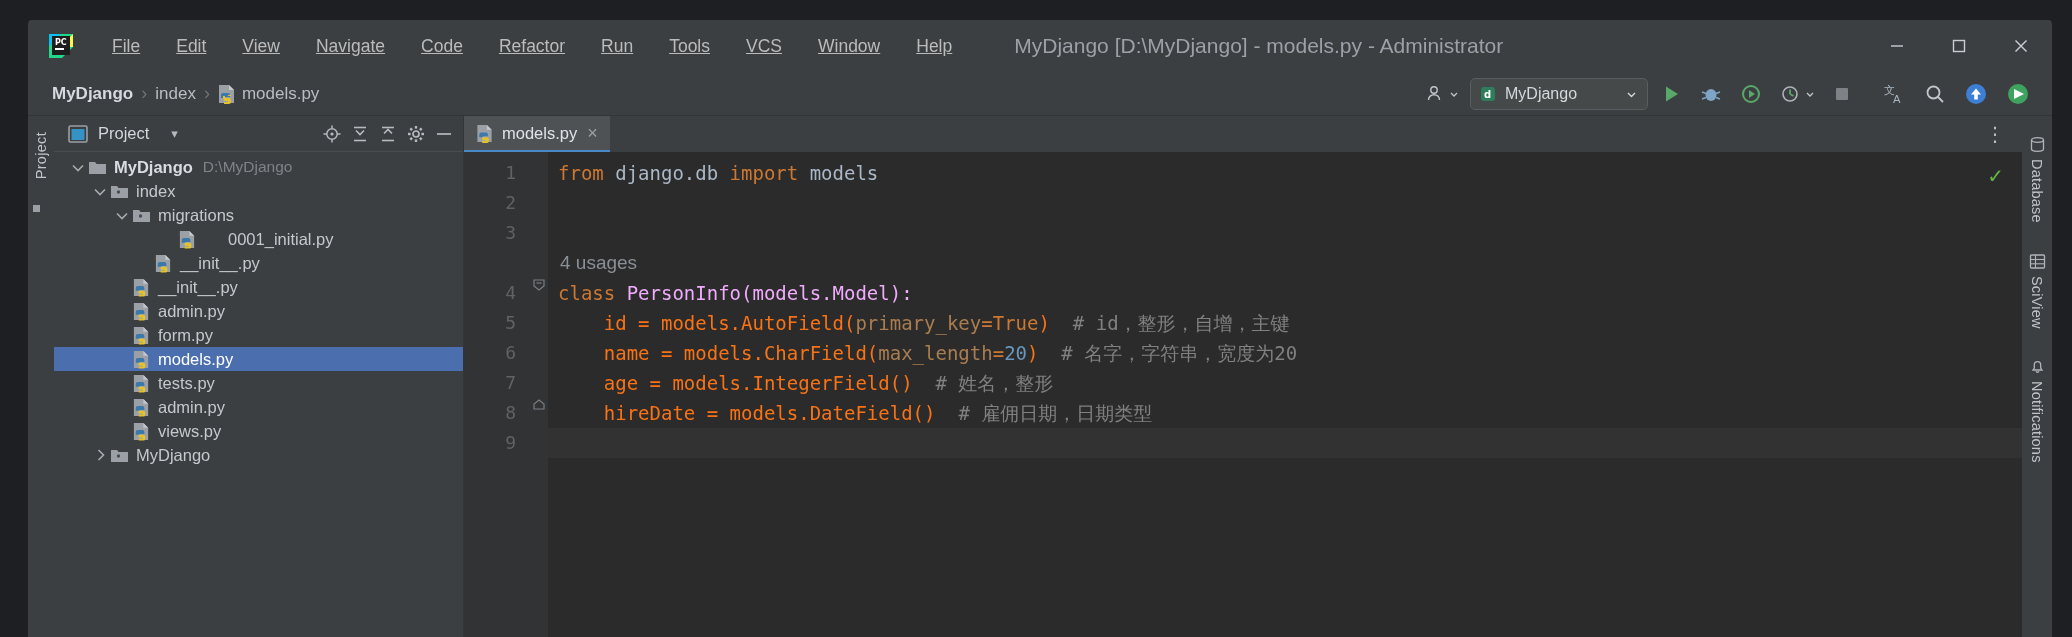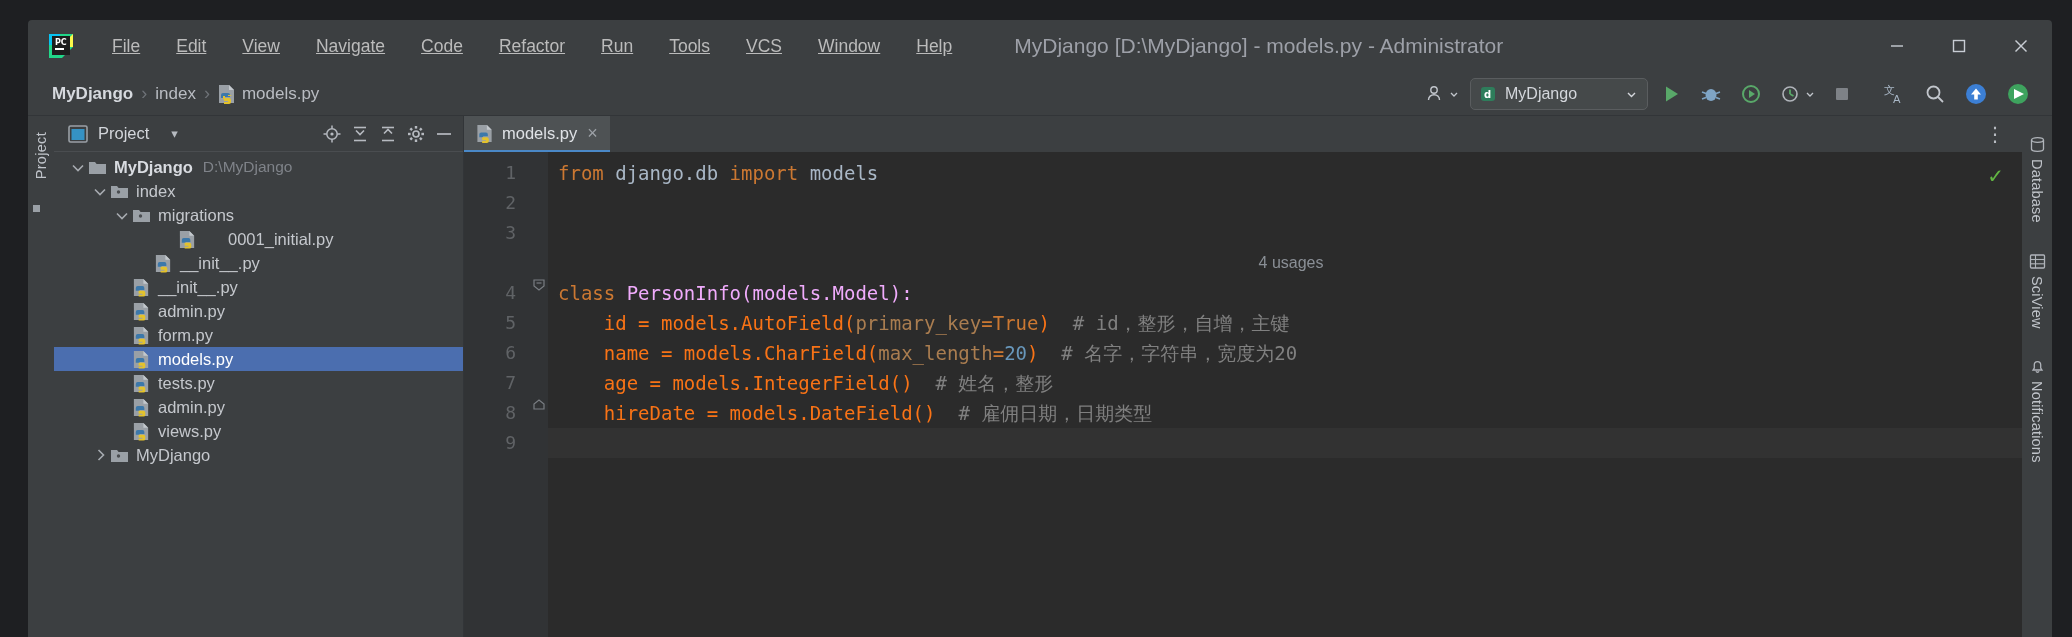--- a/index.html
+++ b/index.html
@@ -179,21 +179,21 @@
     flex: 1; position: relative; padding-top: 6px; overflow: hidden;
     font-family: "DejaVu Sans Mono", "Liberation Mono", monospace;
     font-size: 19px;
   }
   .cline {
     height: 30px; line-height: 30px; white-space: pre; padding-left: 10px;
     color: #a9b7c6;
   }
   .cline.usage {
     font-family: "Liberation Sans", sans-serif;
-    font-size: 16px; color: #8a8f96; padding-left: 12px; text-align: center;
+    font-size: 19px; color: #8a8f96; padding-left: 12px;
   }
   .kw { color: #cc7832; }
   .fn { color: #f97316; }
   .mod { color: #a9b7c6; }
   .cls { color: #f0abfc; }
   .param { color: #aa7d50; }
   .num { color: #6897bb; }
   .cmt { color: #808080; }
   .lastline-hl { background: #323232; }
 

